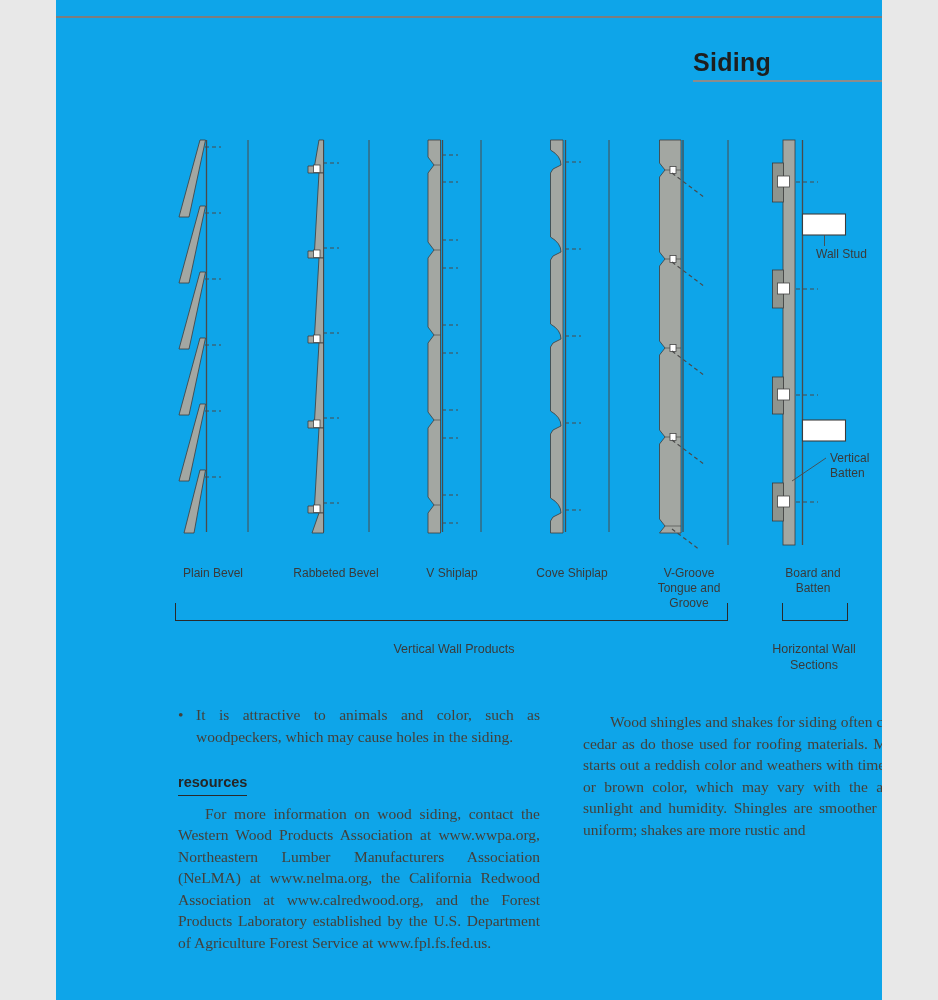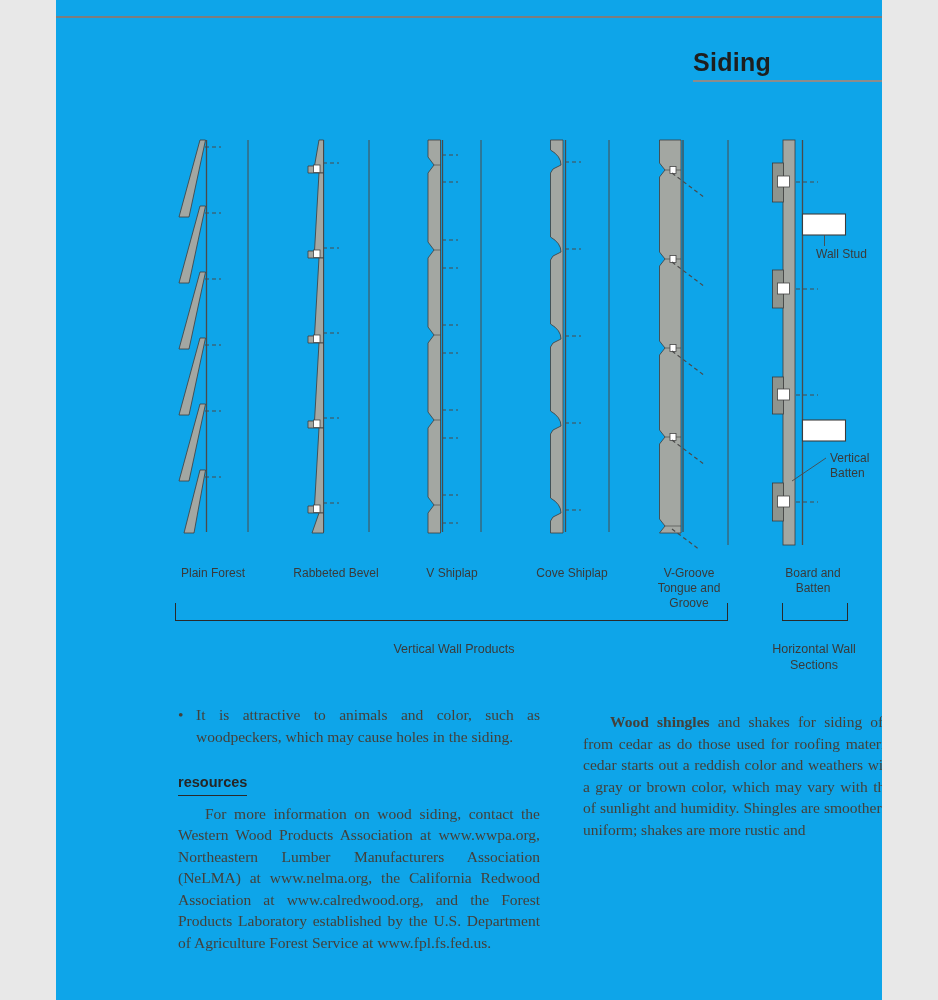--- a/index.html
+++ b/index.html
@@ -48,21 +48,21 @@
   .minihead{
     font-family:Liberation Sans, sans-serif; font-weight:bold; font-size:14.5px; color:#262626;
     display:inline-block; border-bottom:1.8px solid #2a2a2a; padding-bottom:1px; margin-top:25px;
     text-align:left;
   }
   .subhead{
     font-family:"Liberation Sans", sans-serif; font-weight:bold; font-size:16px; color:#262626;
     margin-top:22px; text-align:left;
   }
   .para{margin-top:7px; text-indent:27px;}
-  .lead-bold{font-weight:bold;margin-top:31px;}
+  .lead-bold{font-weight:normal;margin-top:31px;}
   .pagenum{
     position:absolute; left:860px; top:958px;
     font-family:"Liberation Sans", sans-serif; font-size:13px; font-weight:bold; color:#222;
   }
 </style>
 </head>
 <body>
 
 <div class="page">
 
@@ -202,21 +202,21 @@
       <rect class="stud" x="746.5" y="214" width="43" height="21"></rect>
       <line class="leader" x1="768.5" y1="235" x2="768.5" y2="246"></line>
       <rect class="stud" x="746.5" y="420" width="43" height="21"></rect>
       <line class="leader" x1="770" y1="458" x2="736" y2="481"></line>
     </g>
   </svg>
 
   <div class="dlabel left" style="left:760px; top:247px;">Wall Stud</div>
   <div class="dlabel left" style="left:774px; top:451px;">Vertical Batten</div>
 
-  <div class="dlabel" style="left:105px; top:566px; width:104px;">Plain Forest</div>
+  <div class="dlabel" style="left:105px; top:566px; width:104px;">Plain Bevel</div>
   <div class="dlabel" style="left:226px; top:566px; width:108px;">Rabbeted Bevel</div>
   <div class="dlabel" style="left:344px; top:566px; width:104px;">V Shiplap</div>
   <div class="dlabel" style="left:464px; top:566px; width:104px;">Cove Shiplap</div>
   <div class="dlabel" style="left:593px; top:566px; width:80px;">V-Groove Tongue and Groove</div>
   <div class="dlabel" style="left:717px; top:566px; width:80px;">Board and Batten</div>
 
   <div class="bracket" style="left:119px; width:551px;"></div>
   <div class="bracket" style="left:726px; width:64px;"></div>
   <div class="glabel" style="left:288px; width:220px;">Vertical Wall Products</div>
   <div class="glabel" style="left:708px; width:100px;">Horizontal Wall Sections</div>

